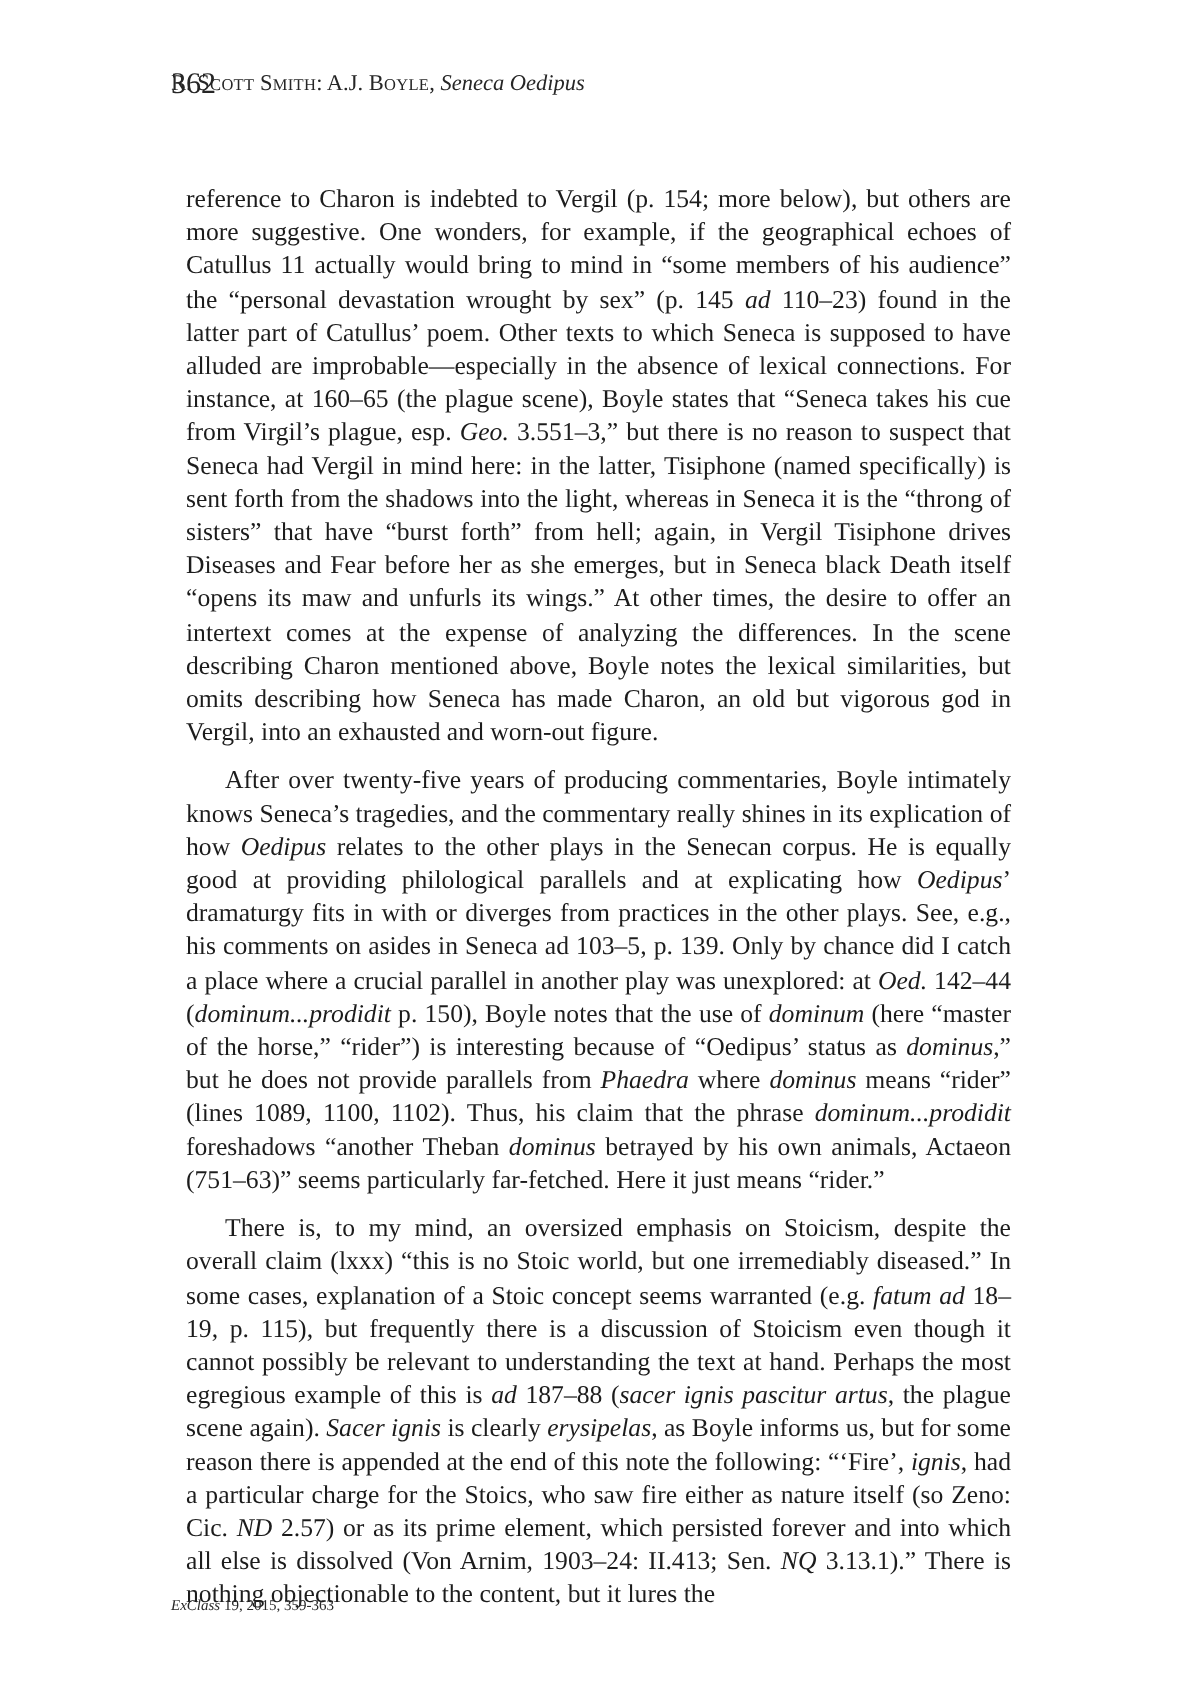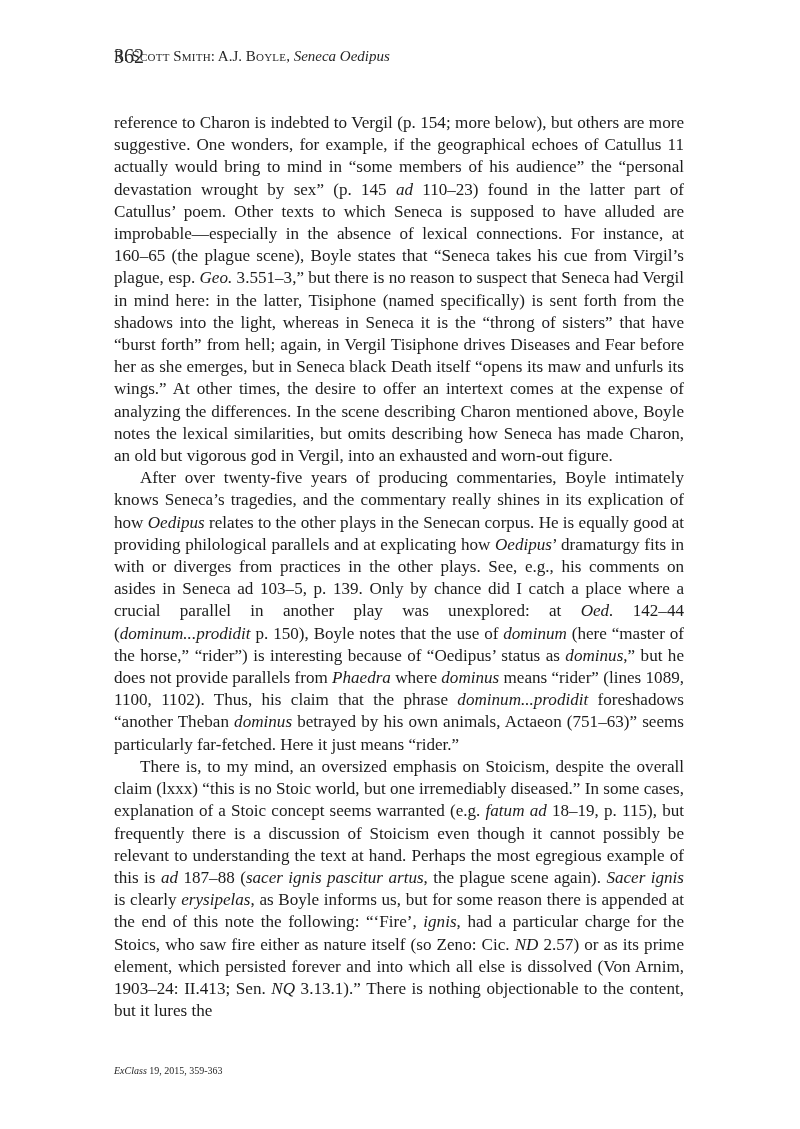--- a/index.html
+++ b/index.html
@@ -57,21 +57,21 @@
     width: 570px;
     font-size: 17.1px;
     line-height: 22.2px;
     text-align: justify;
     text-justify: inter-word;
     color: #1c1c1c;
     hyphens: none;
     -webkit-hyphens: none;
   }
   .textblock p {
-    margin: 0;
+    margin: 10px;
     text-indent: 26px;
   }
   .textblock p.first {
     text-indent: 0;
   }
 
   
   .footer {
     position: absolute;
     left: 114px;

